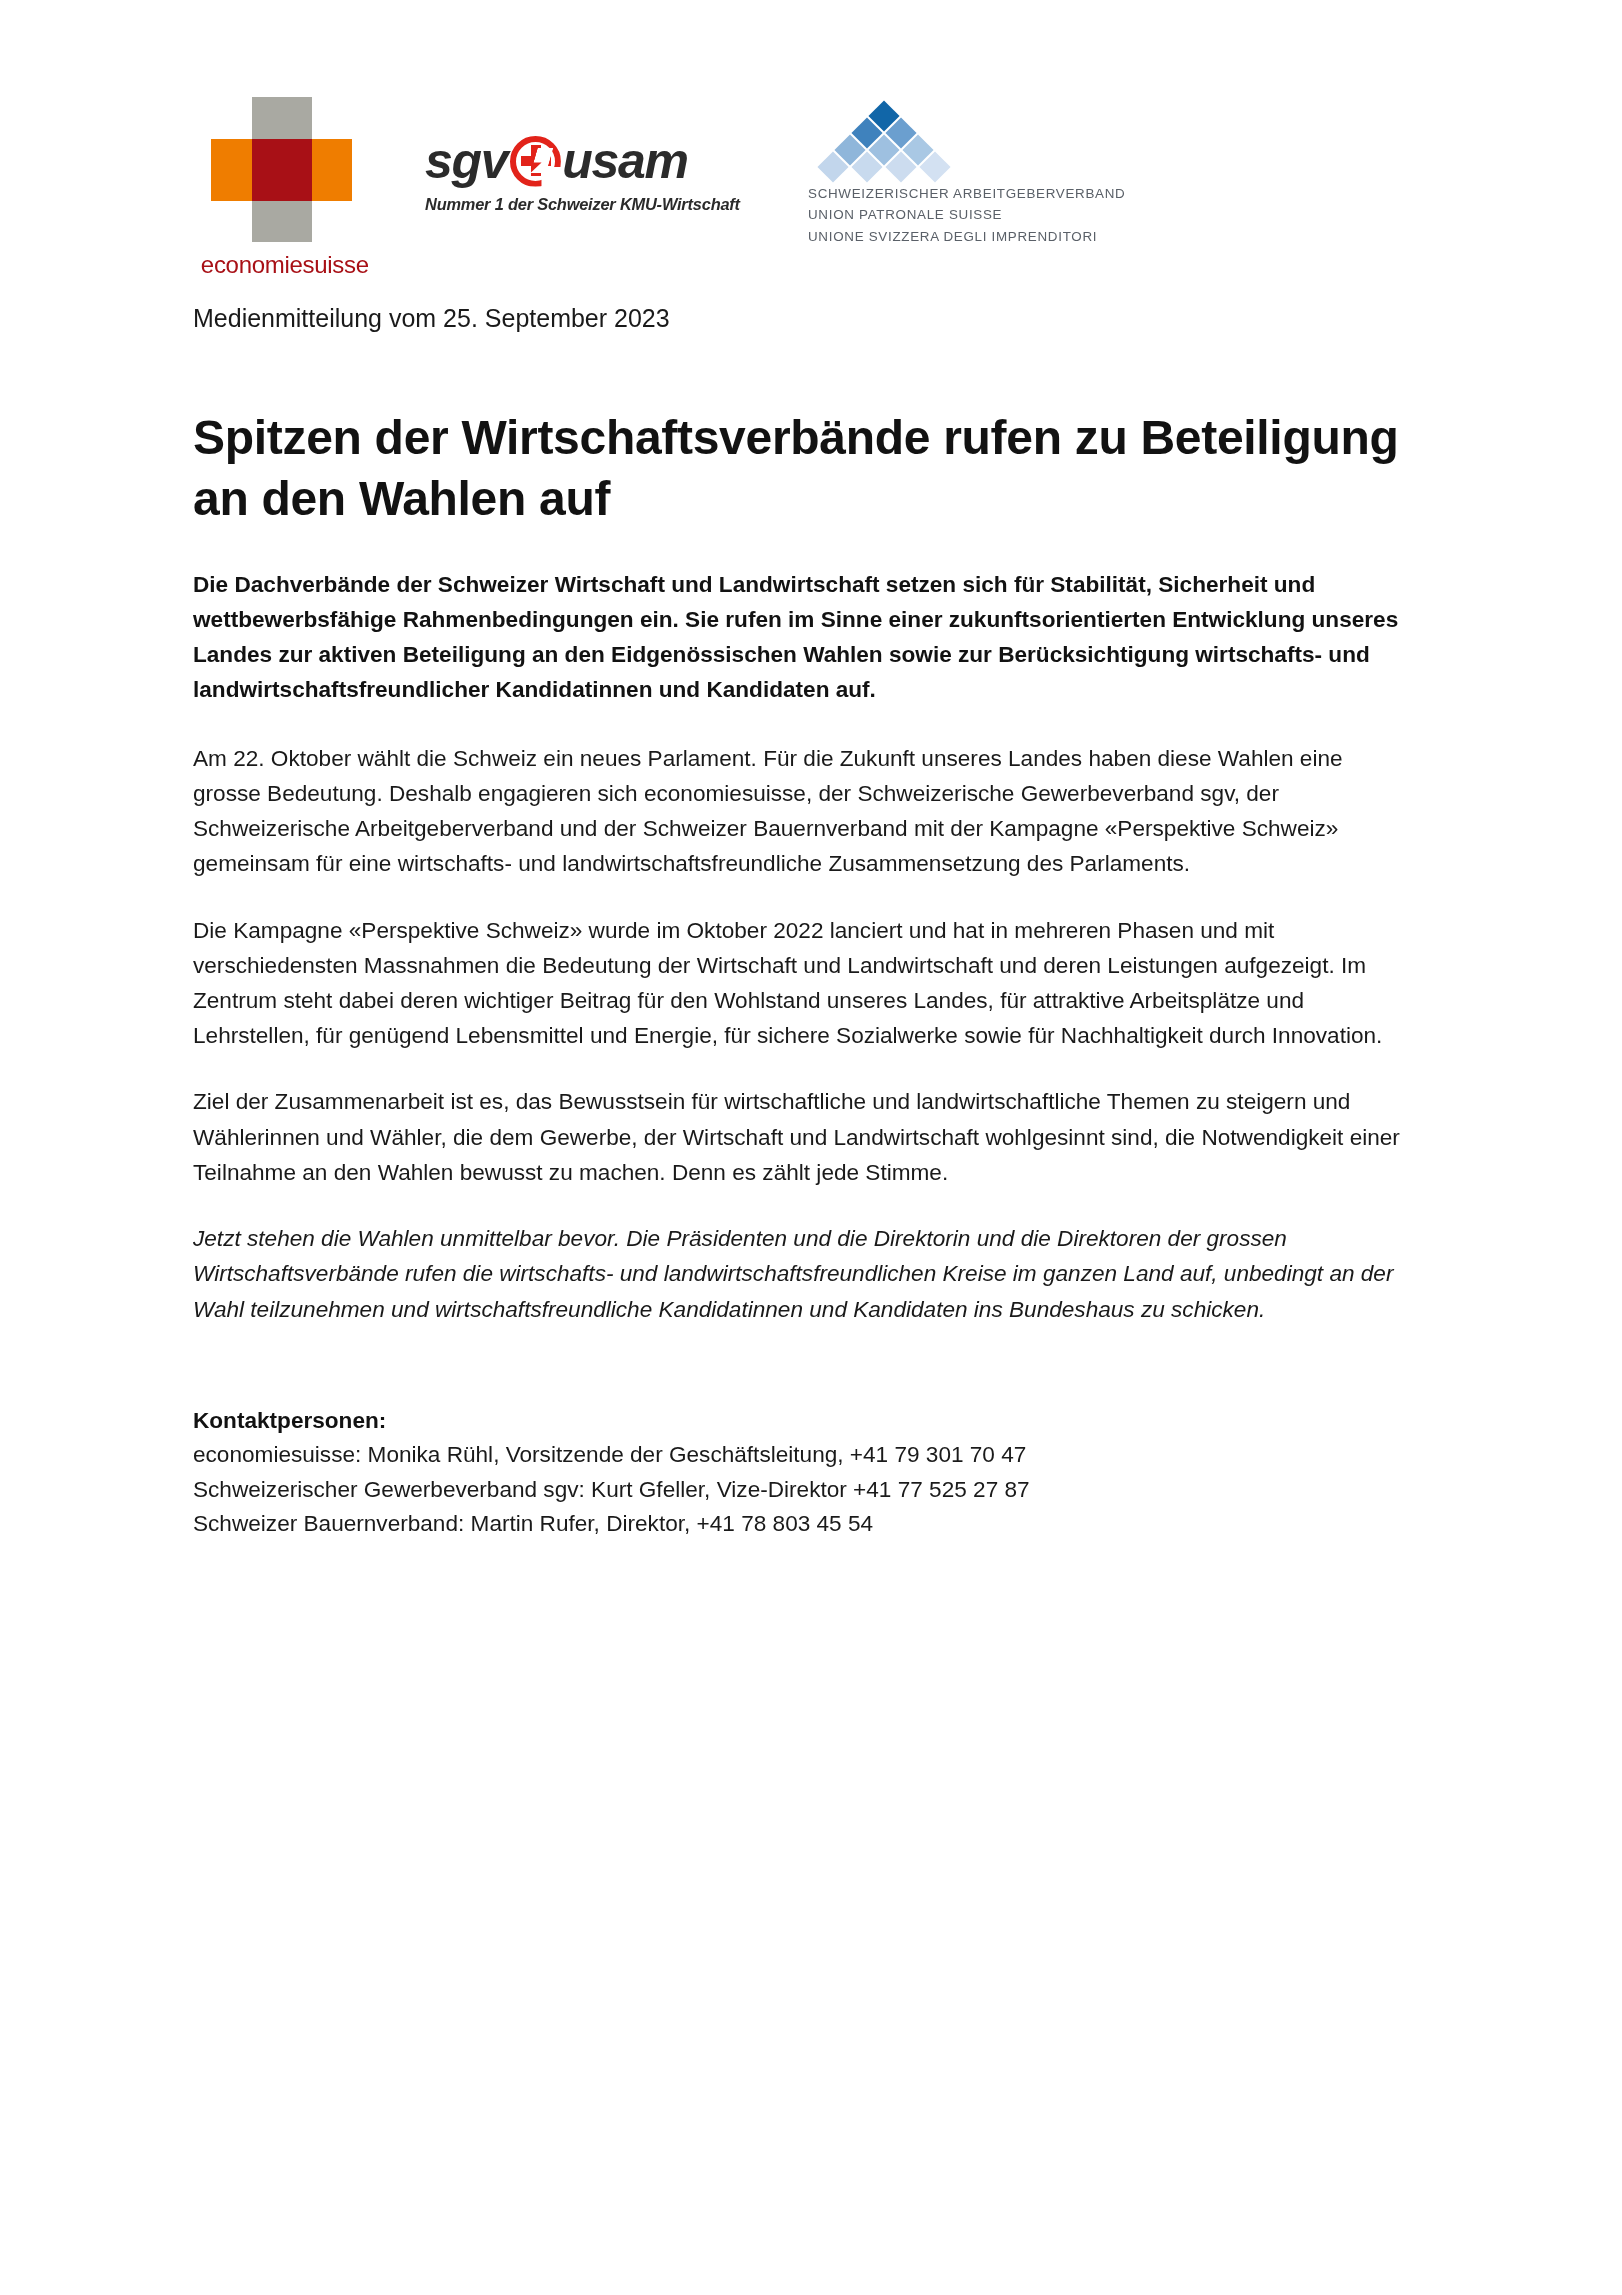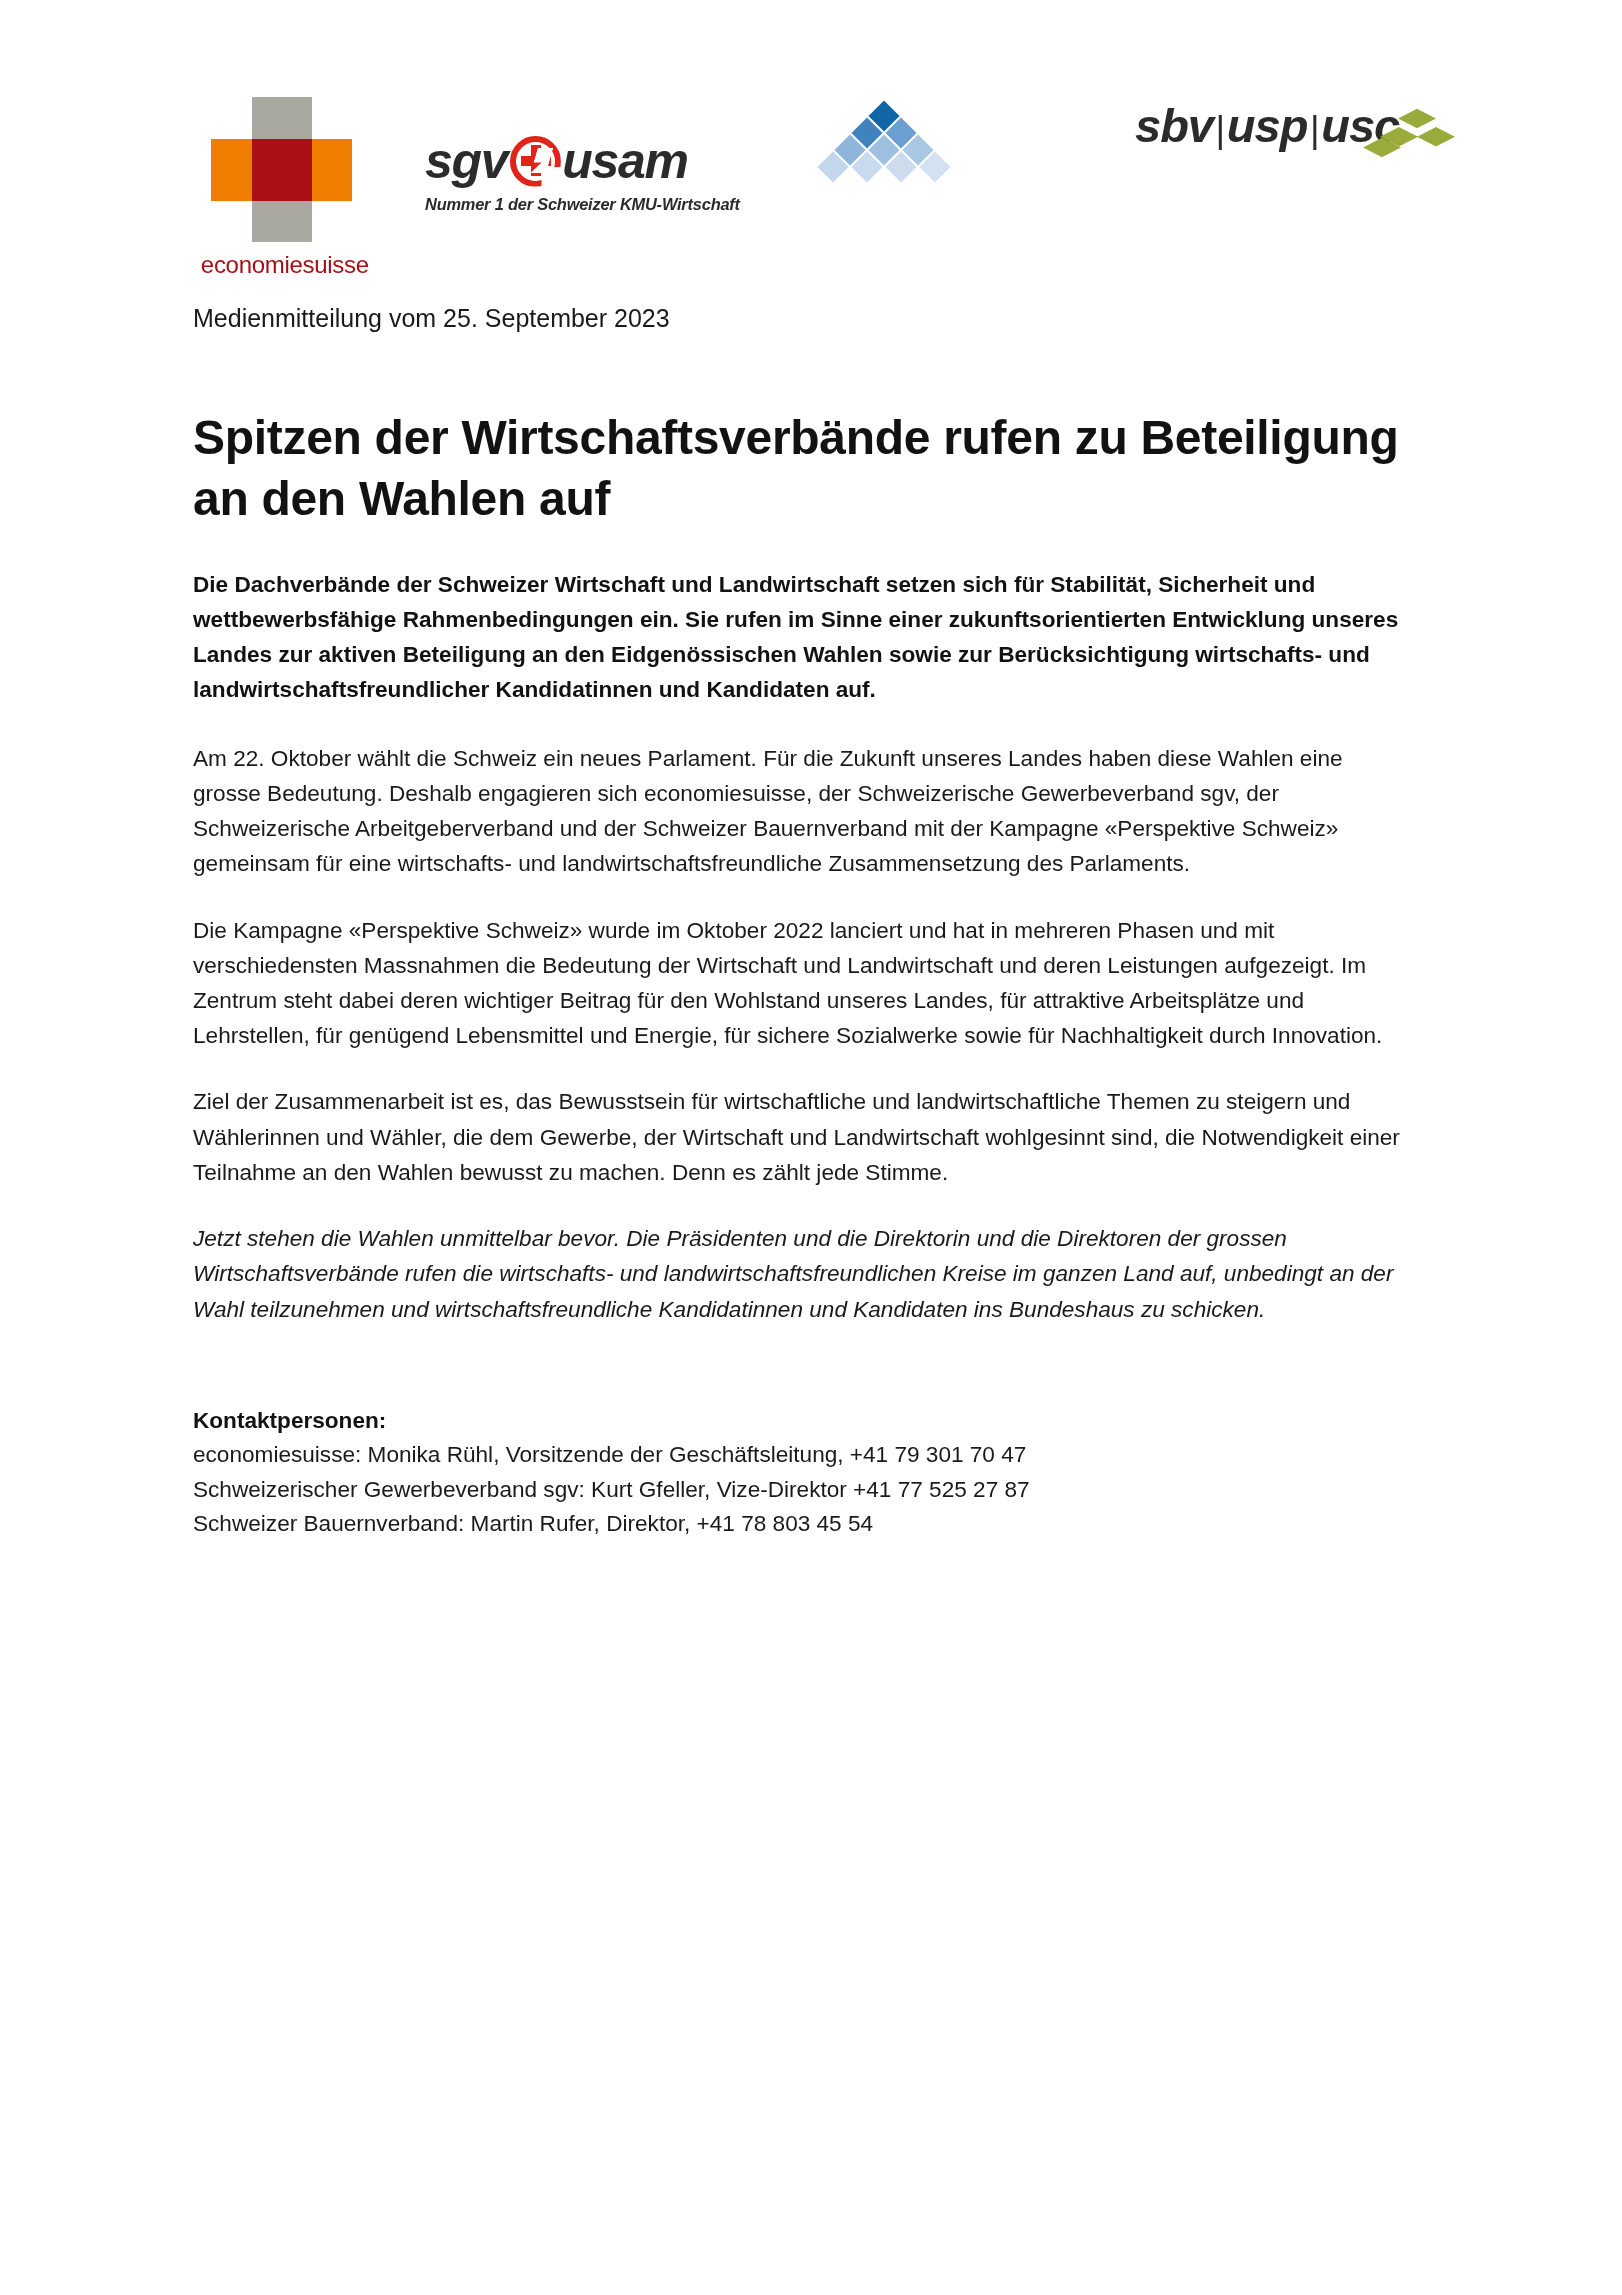--- a/index.html
+++ b/index.html
@@ -297,38 +297,28 @@
         <span class="dia" style="left:34px;  top:17px; background:#3f82bd;"></span>
         <span class="dia" style="left:68px; top:17px; background:#6b9fcf;"></span>
         <span class="dia" style="left:17px;  top:34px; background:#8fb6da;"></span>
         <span class="dia" style="left:51px;  top:34px; background:#9ec0e0;"></span>
         <span class="dia" style="left:85px; top:34px; background:#a9c8e4;"></span>
         <span class="dia" style="left:0px;   top:51px; background:#c2d6ec;"></span>
         <span class="dia" style="left:34px;  top:51px; background:#c8daee;"></span>
         <span class="dia" style="left:68px; top:51px; background:#ccdcef;"></span>
         <span class="dia" style="left:102px; top:51px; background:#d3e1f2;"></span>
       </div>
+      <div class="sav-lines">
+        <div>SCHWEIZERISCHER ARBEITGEBERVERBAND</div>
+        <div>UNION PATRONALE SUISSE</div>
+        <div>UNIONE SVIZZERA DEGLI IMPRENDITORI</div>
+      </div>
     </div>
 
     <div class="logo logo-sbv">
-      <div class="sbv-word-row">
-        <div class="sbv-word">
-          <span>sbv</span><span class="sep">|</span><span>usp</span><span class="sep">|</span><span>usc</span>
-        </div>
-        <div class="sbv-mark">
-          <span class="sbv-dia" style="left:35px; top:0px;  width:38px; height:19.6px;
-                clip-path: polygon(50% 0, 100% 50%, 50% 100%, 0 50%);"></span>
-          <span class="sbv-dia" style="left:17px; top:18.3px; width:38px; height:19.6px;
-                clip-path: polygon(50% 0, 100% 50%, 50% 100%, 0 50%);"></span>
-          <span class="sbv-dia" style="left:54px; top:18.3px; width:38px; height:19.6px;
-                clip-path: polygon(50% 0, 100% 50%, 50% 100%, 0 50%);"></span>
-          <span class="sbv-dia" style="left:0px;  top:29px; width:38px; height:19.6px;
-                clip-path: polygon(50% 0, 100% 50%, 50% 100%, 0 50%);"></span>
-        </div>
-      </div>
     </div>
 
   </div>
 
   <div class="content">
 
     <p class="dateline">Medienmitteilung vom 25. September 2023</p>
 
     <h1 class="headline">Spitzen der Wirtschaftsverbände rufen zu Beteiligung an den Wahlen auf</h1>
 

